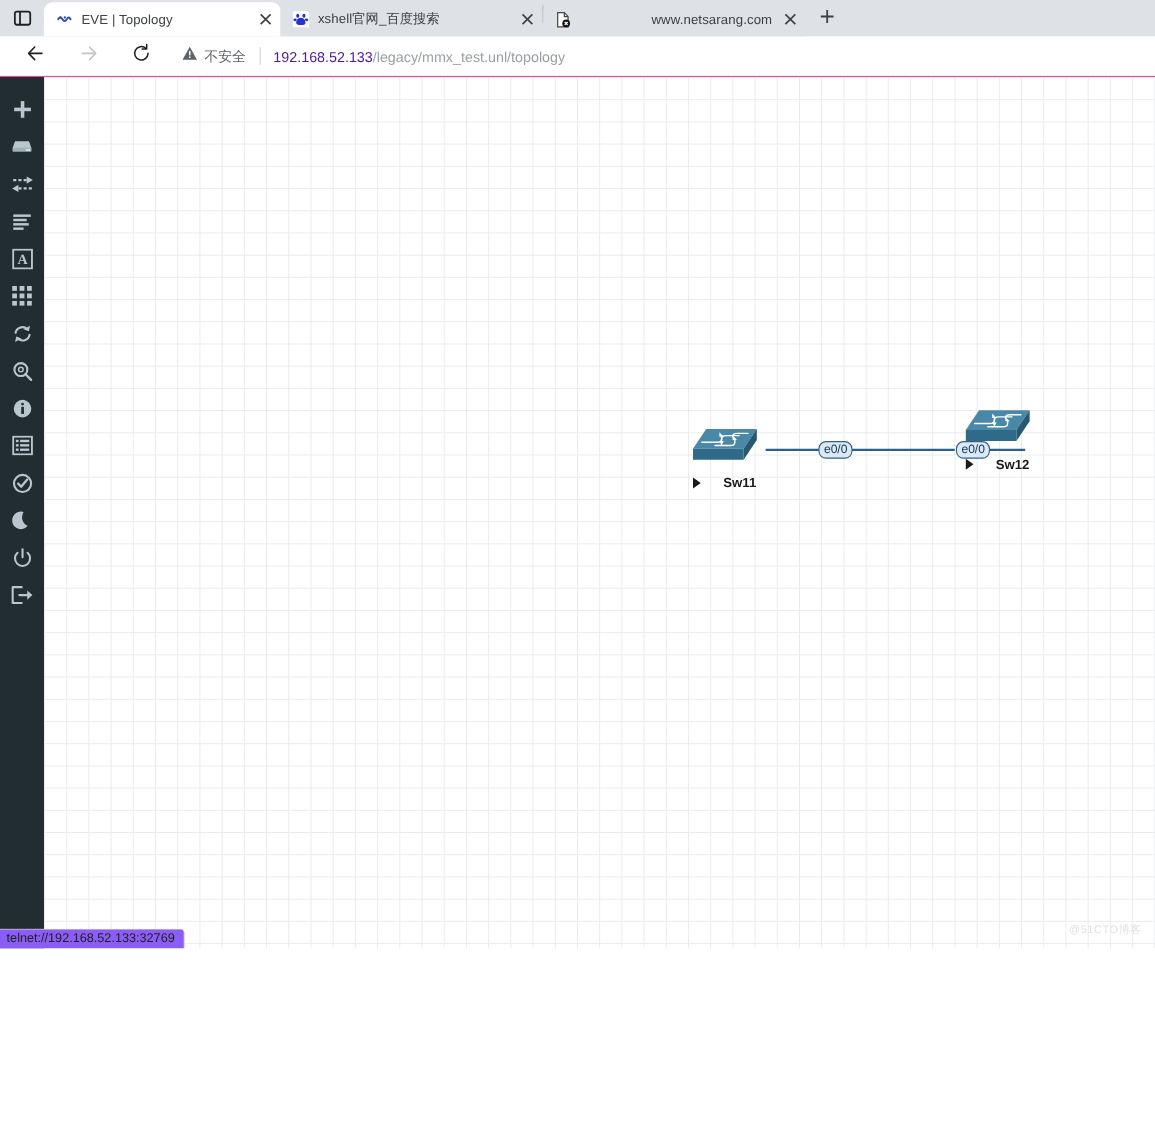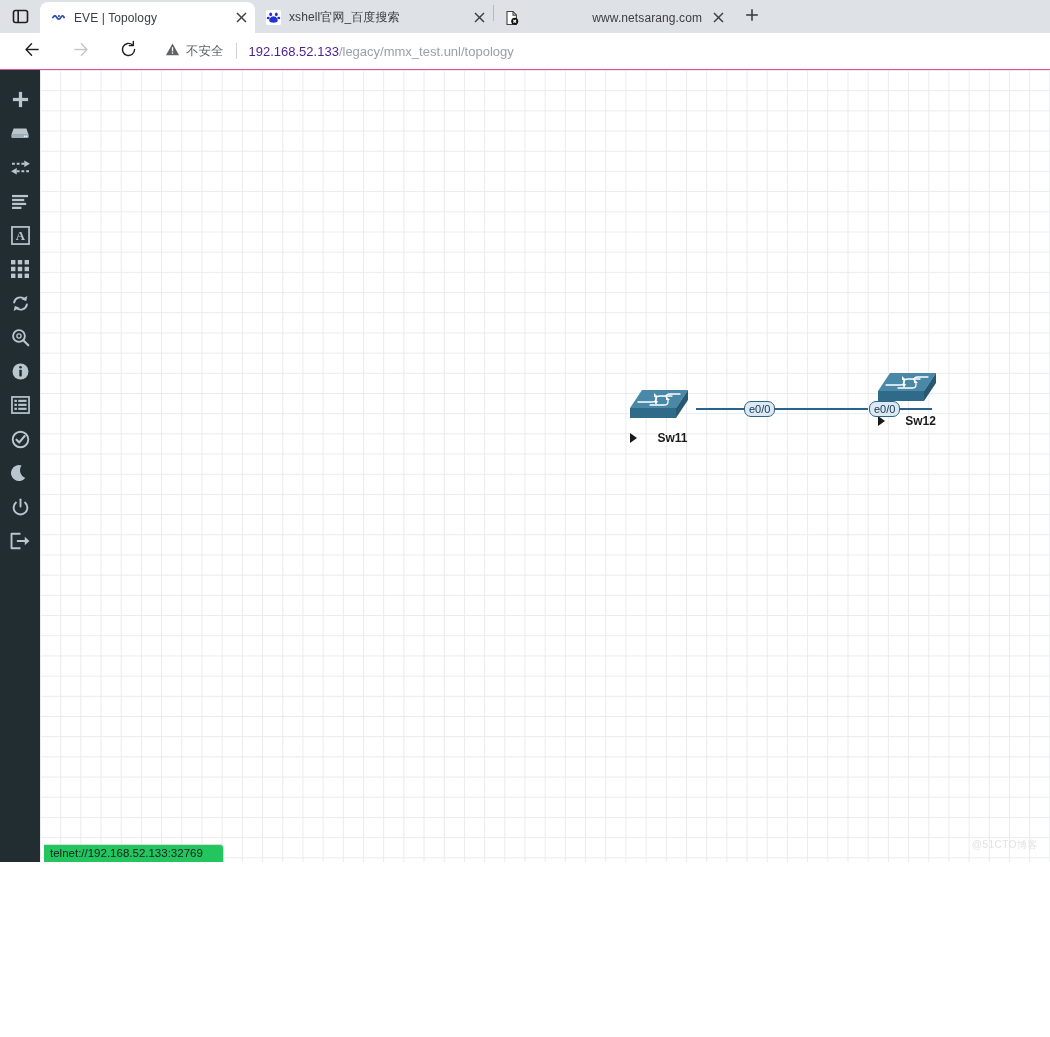--- a/index.html
+++ b/index.html
@@ -102,25 +102,24 @@
     border-bottom:5px solid transparent;display:inline-block;
   }
 
   .iface{
     position:absolute;background:#dbe9f4;border:1.4px solid #35627f;border-radius:7px;
     font-size:11px;color:#14354d;padding:1px 4px;line-height:12px;white-space:nowrap;
   }
 
   
   .statusbar{
-    position:absolute;left:0;bottom:0;background:#22c55e;border:1px solid #dadce0;
+    position:absolute;left:0;bottom:0;background:#8b5cf6;border:1px solid #dadce0;
     border-left:none;border-bottom:none;border-radius:0 4px 0 0;
-    font-size:11.5px;color:#202124;padding:2px 20px 3px 6px;white-space:nowrap;
+    font-size:11.5px;color:#202124;padding:2px 8px 3px 6px;white-space:nowrap;
     z-index:20;
-    margin-left:44px;
   }
   .watermark{
     position:absolute;right:12px;bottom:10px;font-size:10px;color:#e2e2e2;
     letter-spacing:0.5px;z-index:5;
   }
 </style>
 </head>
 <body>
 
 <div class="browser">

